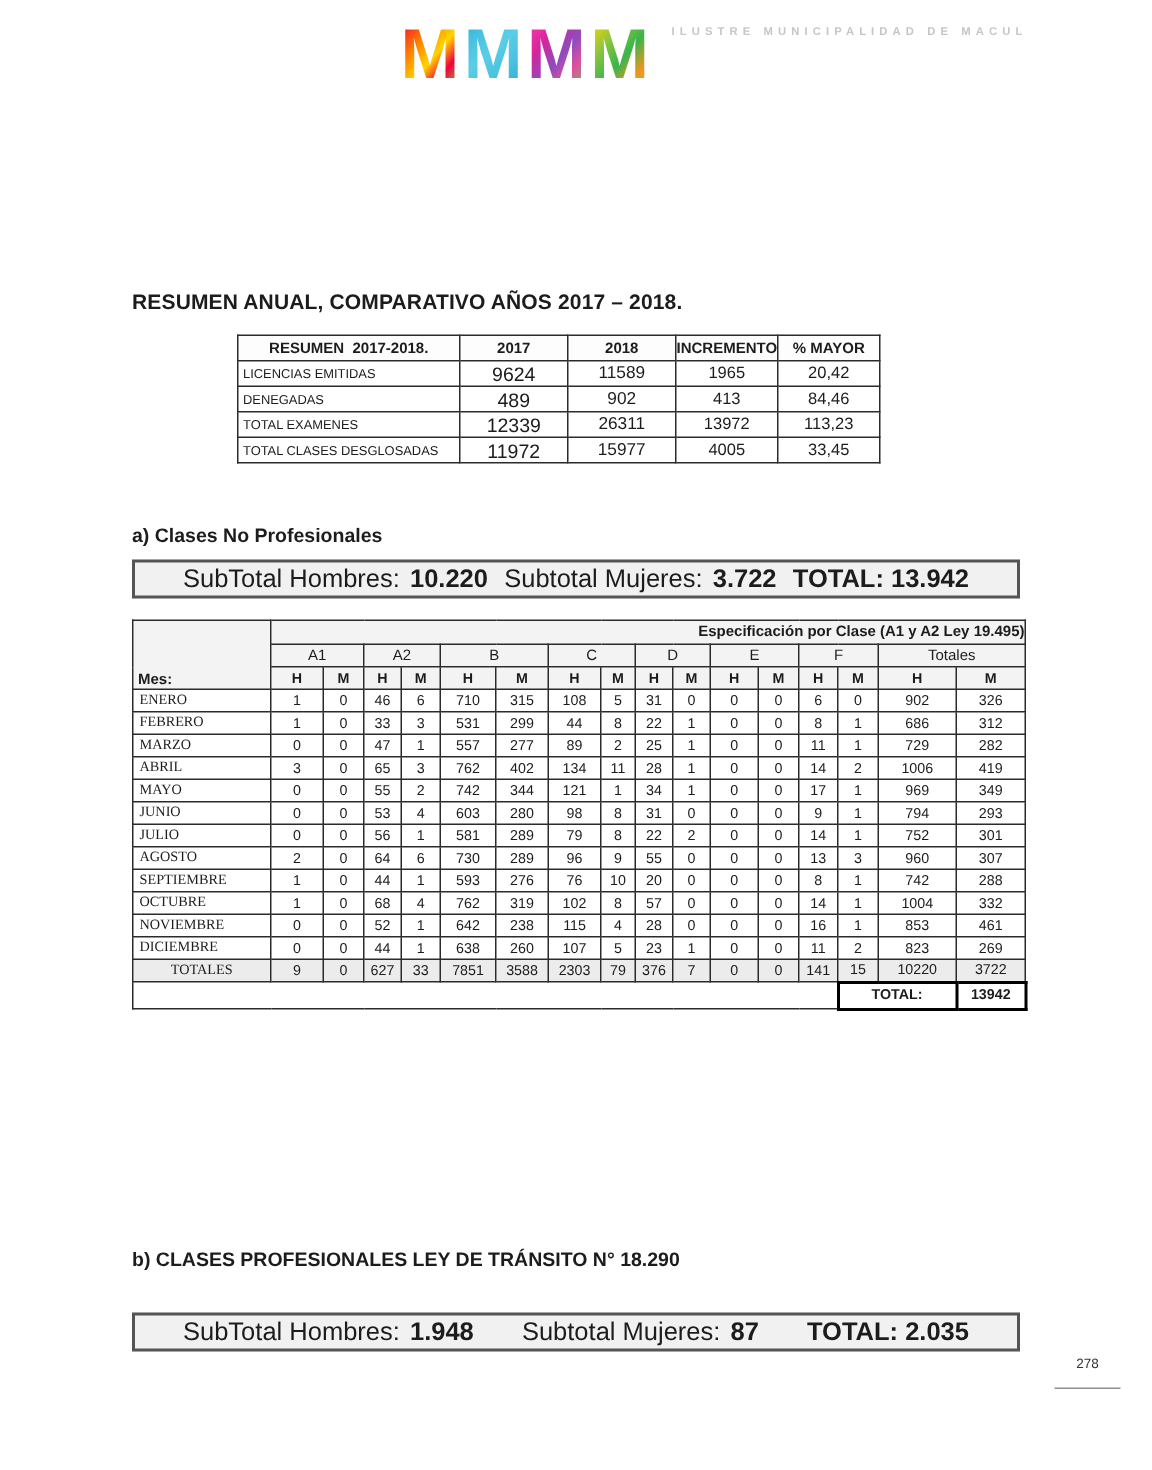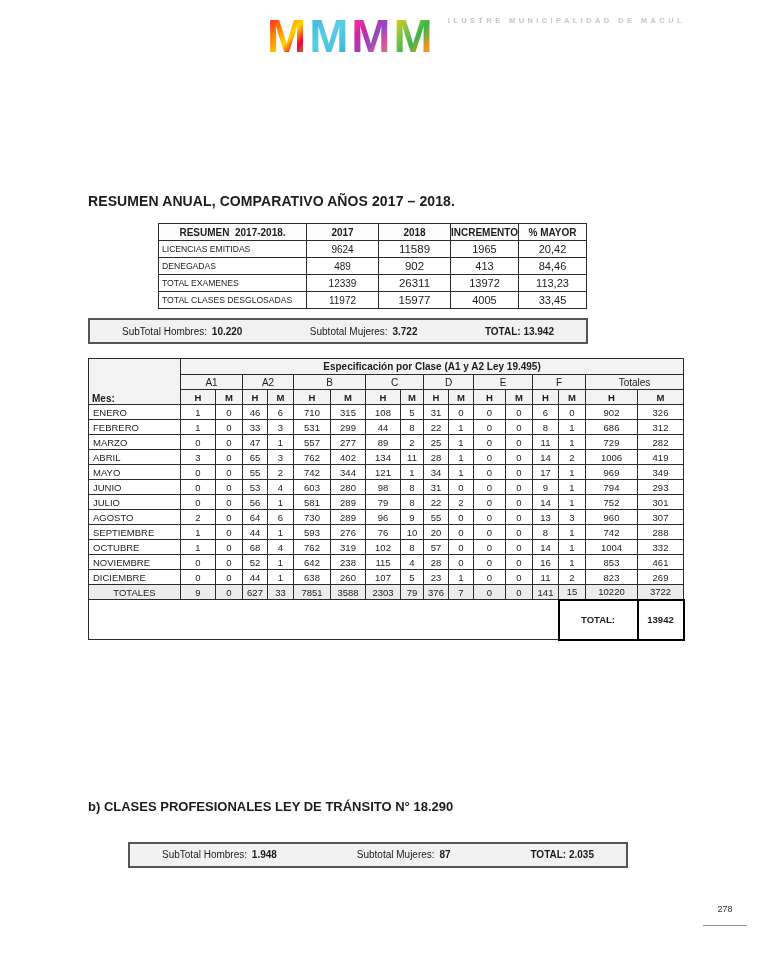--- a/index.html
+++ b/index.html
@@ -27,48 +27,48 @@
 
   table { border-collapse:collapse; table-layout:fixed; }
   th, td { border:1px solid #2b2b2b; text-align:center; overflow:hidden; white-space:nowrap; }
 
   
   .summary-table { margin:14px 0 0 70px; width:428px; }
   .summary-table th { font-size:10px; font-weight:bold; height:17px; background:#fdfdfd; }
   .summary-table th.sum-head-label { white-space:pre; }
   .summary-table td { height:17px; }
   .sum-label { font-size:8.6px; text-align:left; padding-left:3px; }
-  .sum-2017 { font-size:10px; }
+  .sum-2017 { font-size:13px; }
   .sum-2018 { font-size:11.5px; }
   .sum-inc  { font-size:11px; }
   .sum-pct  { font-size:11px; }
 
   .section-heading { font-size:13px; font-weight:bold; }
   .heading-a { margin-top:40px; }
   .heading-b { margin-top:158px; }
 
-  .subtotal-bar { margin-top:9px; width:500px; height:26px; border:2px solid #555;
+  .subtotal-bar { margin-top:9px; width:592px; height:26px; border:2px solid #555;
                   background:#f1f1f1; display:flex; align-items:center;
-                  justify-content:space-between; padding:0 32px; font-size:10px; }
+                  justify-content:space-between; padding:0 32px; font-size:17px; }
   .subtotal-bar .seg b { margin-left:2px; }
-  .bar-b { margin-top:28px;margin-left:40px; }
+  .bar-b { margin-top:28px; }
 
   
   .class-table { margin-top:14px; width:595px; }
   .class-table th { background:#f3f3f3; }
-  .ct-title { font-size:10px; font-weight:bold; height:16px; }
+  .ct-title { font-size:10px; font-weight:bold; height:16px;text-align:right; }
   .ct-group { font-size:10px; font-weight:normal; height:15px; }
   .ct-hm { font-size:9.5px; font-weight:bold; height:15px; }
   .ct-mes-head { vertical-align:bottom; text-align:left; padding-left:3px;
                  font-size:10px; font-weight:bold; }
   .class-table td { font-size:9.5px; height:15px; }
-  .mes-cell { text-align:left; padding-left:4px; font-size:9.3px; }
+  .mes-cell { text-align:left; padding-left:4px; font-size:9.3px;font-family:Liberation Serif, serif; }
   .totales-row td { background:#ececec; }
   .totales-row .mes-cell { text-align:center; padding-left:0; }
-  .grand-row td { height:40px; }
+  .grand-row td { height:18px; }
   .g-empty { border-right:none; background:#fff; }
   .g-label, .g-value { border:2.5px solid #000; font-weight:bold; font-size:11.5px; background:#fff; }
 
   
   .footer-line { position:absolute; left:703px; top:925px; width:44px;
                  border-top:1px solid #8f8f8f; }
   .page-number { position:absolute; left:703px; top:904px; width:44px;
                  text-align:center; font-size:9px; color:#333; }
 </style>
 </head>
@@ -133,20 +133,21 @@
           <tr>
             <td class="sum-label">TOTAL CLASES DESGLOSADAS</td>
             <td class="sum-2017">11972</td>
             <td class="sum-2018">15977</td>
             <td class="sum-inc">4005</td>
             <td class="sum-pct">33,45</td>
           </tr>
         </tbody>
       </table>
 
+    <div class="section-heading heading-a">a) Clases No Profesionales</div>
 
     <div class="subtotal-bar">
       <span class="seg"><span>SubTotal Hombres:</span> <b>10.220</b></span>
       <span class="seg"><span>Subtotal Mujeres:</span> <b>3.722</b></span>
       <b class="seg">TOTAL: 13.942</b>
     </div>
 
     <table class="class-table">
         <colgroup>
           <col style="width: 92px;">

